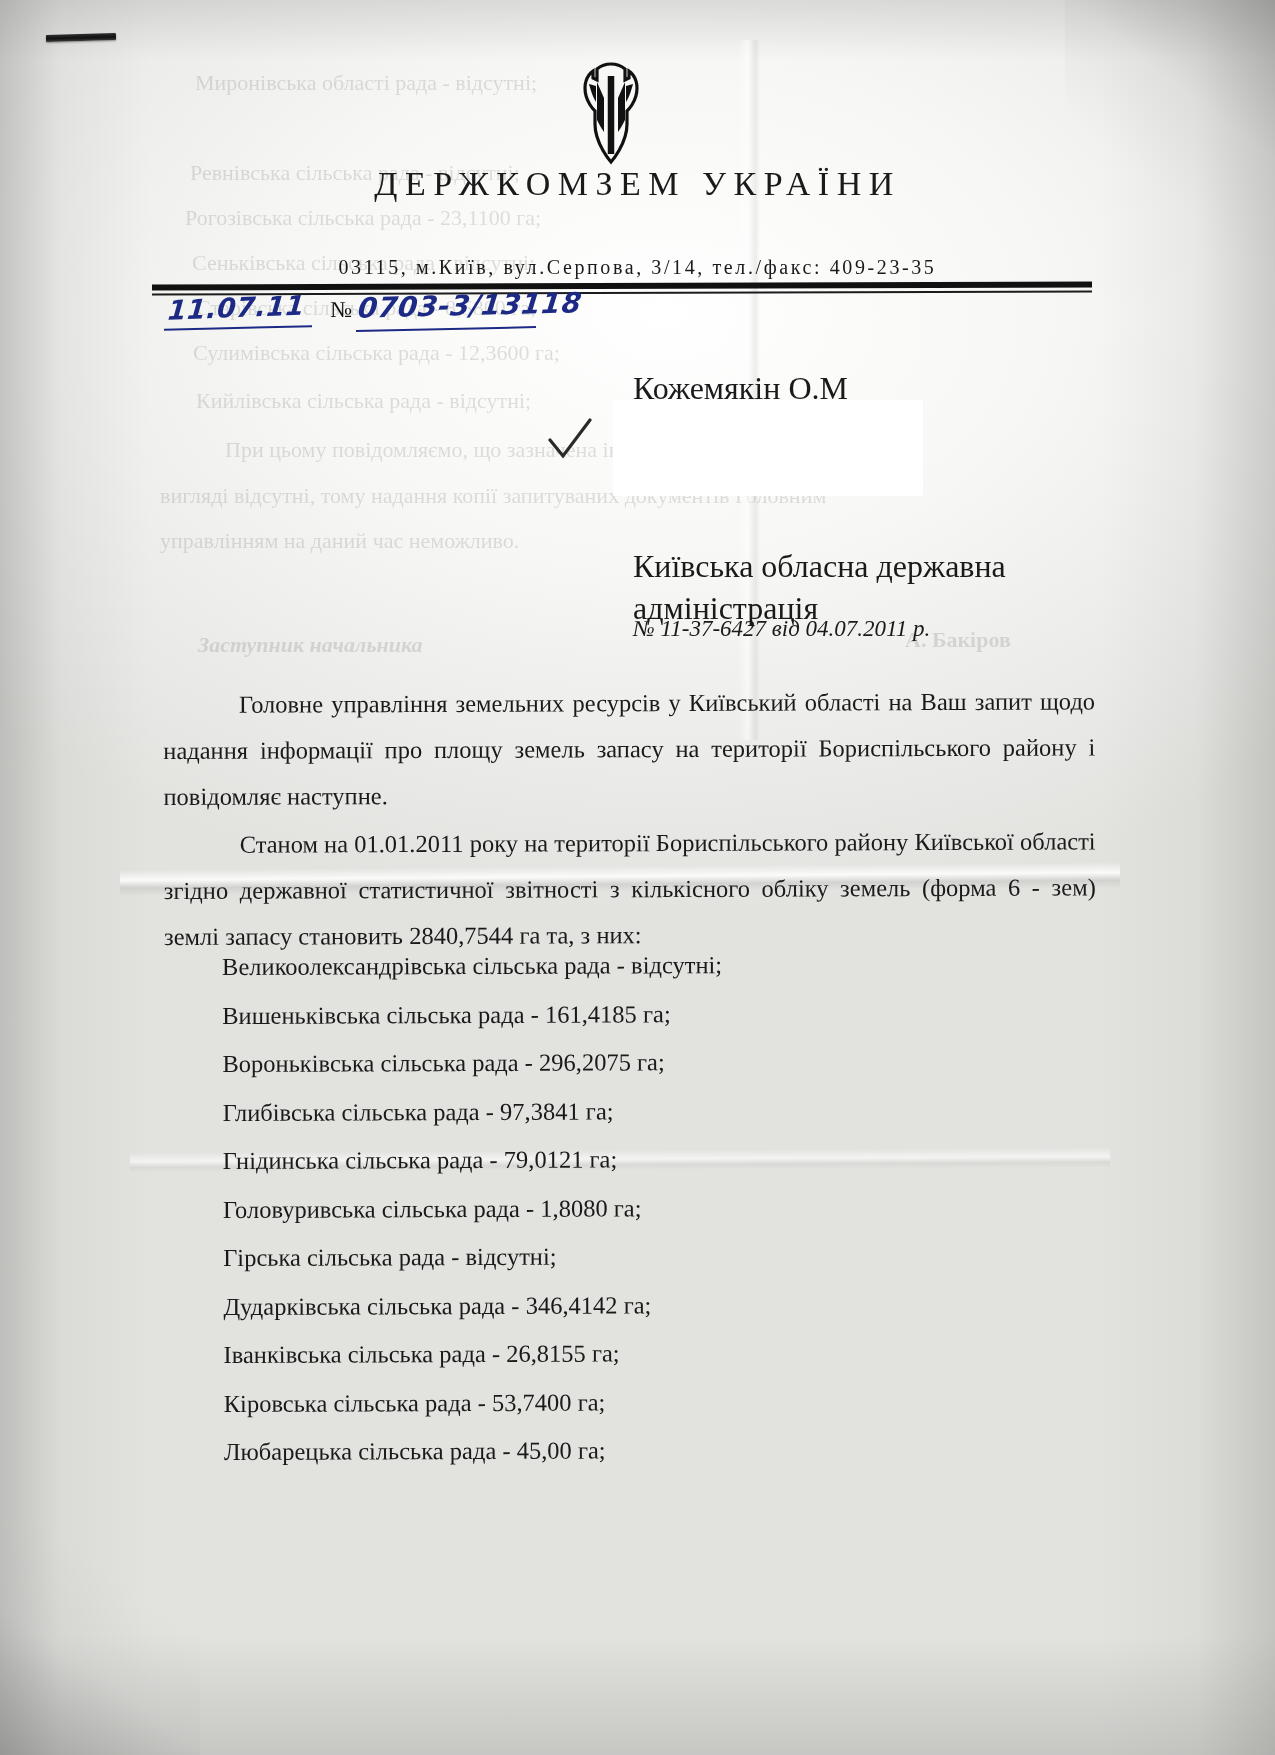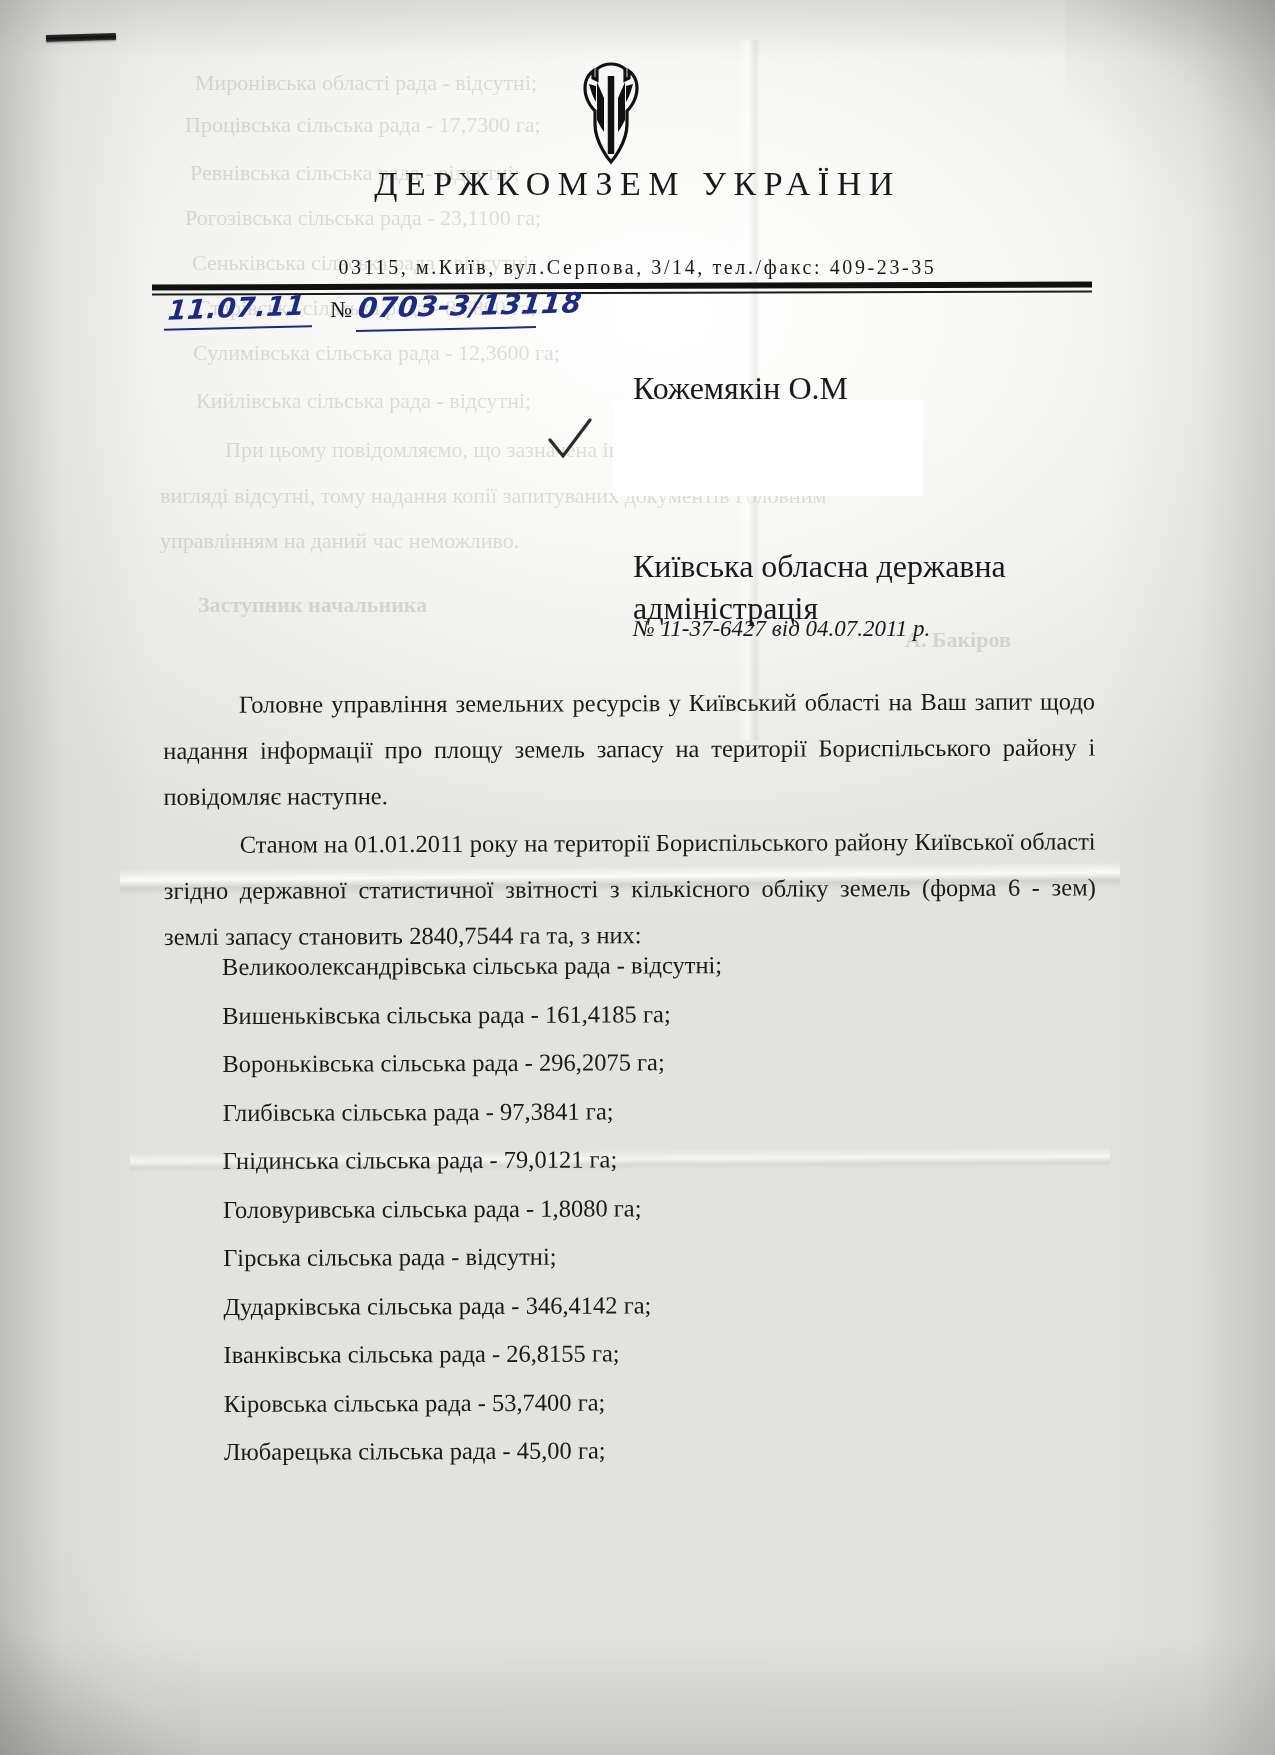--- a/index.html
+++ b/index.html
@@ -93,31 +93,30 @@
   
   #body, .council-list{transform:rotate(-.22deg);transform-origin:0 0;}
 </style>
 </head>
 <body>
 
 <div id="page">
 
   <div id="bleed">
       <div class="bl" style="left: 195px; top: 70px;">Миронівська області рада - відсутні;</div>
-      <div class="bl" style="left: 185px; top: 112px;">Процівська сільська рада - 17,7300 га;</div>
       <div class="bl" style="left: 190px; top: 160px;">Ревнівська сільська рада - відсутні;</div>
       <div class="bl" style="left: 185px; top: 205px;">Рогозівська сільська рада - 23,1100 га;</div>
       <div class="bl" style="left: 192px; top: 250px;">Сеньківська сільська рада - відсутні;</div>
       <div class="bl" style="left: 196px; top: 295px;">Старівська сільська рада - 8,5800 га;</div>
       <div class="bl" style="left: 193px; top: 340px;">Сулимівська сільська рада - 12,3600 га;</div>
       <div class="bl" style="left: 196px; top: 388px;">Кийлівська сільська рада - відсутні;</div>
       <div class="bl" style="left: 225px; top: 437px;">При цьому повідомляємо, що зазначена інформація у вихідному</div>
       <div class="bl" style="left: 160px; top: 483px;">вигляді відсутні, тому надання копії запитуваних документів Головним</div>
       <div class="bl" style="left: 160px; top: 528px;">управлінням на даний час неможливо.</div>
-      <div class="bl blb" style="left: 198px; top: 592px;">Заступник начальника</div>
+      <div class="bl blb" style="left: 198px; top: 632px; font-style: italic;">Заступник начальника</div>
       <div class="bl blb" style="left: 905px; top: 627px;">А. Бакіров</div>
     </div>
 
   <div class="paper-shade shade-left"></div>
   <div class="paper-shade shade-right"></div>
   <div class="paper-shade shade-top"></div>
   <div class="paper-shade shade-bottom"></div>
   <div class="fold fold-h1"></div>
   <div class="fold fold-h2"></div>
   <div class="fold fold-v1"></div>

